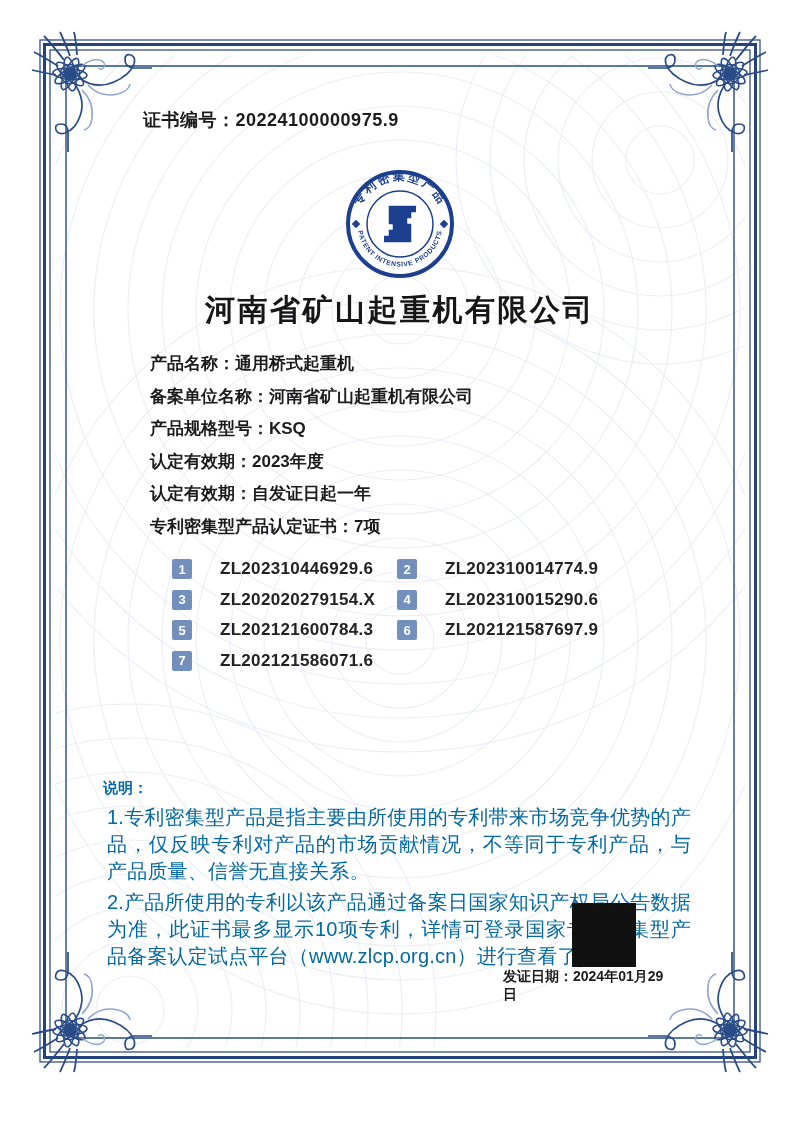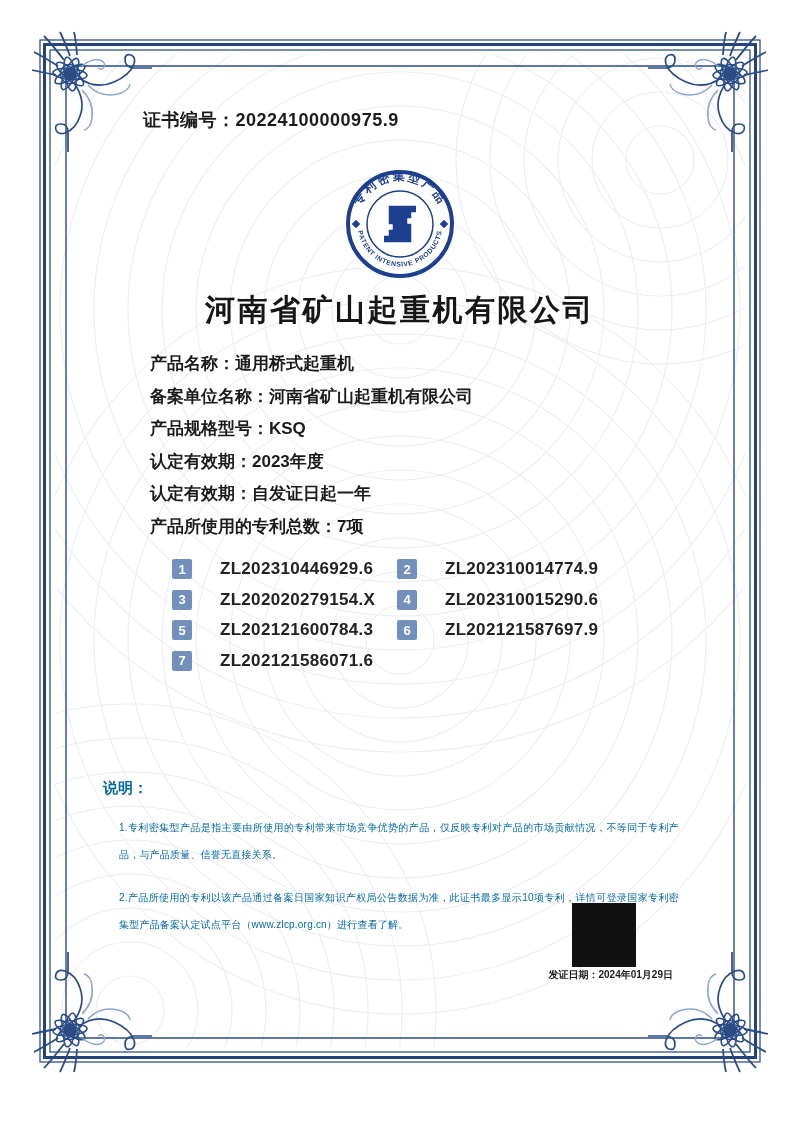--- a/index.html
+++ b/index.html
@@ -39,26 +39,26 @@
   }
   .patent{display:flex;align-items:center;height:20px;}
   .pbadge{
     width:20px;height:20px;border-radius:2px;background:var(--badge-blue);
     color:#fff;font-size:13px;font-weight:700;display:flex;align-items:center;
     justify-content:center;flex:0 0 20px;
   }
   .pid{margin-left:28px;font-size:17px;font-weight:600;color:#222;letter-spacing:.3px;}
   .notes{position:absolute;left:103px;top:779px;width:592px;color:#0369a1;}
   .notes-heading{font-size:15px;font-weight:700;margin:0 0 6px 0;}
-  .notes p{margin:16px;font-size:10px;line-height:27px;letter-spacing:.2px;text-align:justify;}
+  .notes p{margin:4px;font-size:20px;line-height:27px;letter-spacing:.2px;text-align:justify;}
   .qr{position:absolute;left:572px;top:903px;width:64px;height:64px;}
   .qr rect{fill:var(--qr-black);}
   .issue-date{
-    position:absolute;left:503px;top:968px;width:170px;text-align:right;
-    font-size:10px;font-weight:700;color:var(--text-dark);
+    position:absolute;left:503px;top:968px;width:170px;text-align:left;
+    font-size:14px;font-weight:700;color:var(--text-dark);
   }
 </style>
 </head>
 <body>
 
 <div class="page">
 
   <svg class="deco" viewBox="0 0 800 1122" aria-hidden="true">
     <defs>
       <clipPath id="clip-inner">
@@ -167,21 +167,21 @@
   </svg>
 
   <h1 class="title">河南省矿山起重机有限公司</h1>
 
   <div class="fields">
     <div class="field"><span>产品名称：</span><span>通用桥式起重机</span></div>
     <div class="field"><span>备案单位名称：</span><span>河南省矿山起重机有限公司</span></div>
     <div class="field"><span>产品规格型号：</span><span>KSQ</span></div>
     <div class="field"><span>认定有效期：</span><span>2023年度</span></div>
     <div class="field"><span>认定有效期：</span><span>自发证日起一年</span></div>
-    <div class="field"><span>产品所使用的专利总数：</span><span>7项</span></div>
+    <div class="field"><span>专利密集型产品认定证书：</span><span>7项</span></div>
   </div>
 
   <div class="patents">
     <div class="patent">
         <span class="pbadge">1</span>
         <span class="pid">ZL202310446929.6</span>
       </div>
     <div class="patent">
         <span class="pbadge">2</span>
         <span class="pid">ZL202310014774.9</span>

